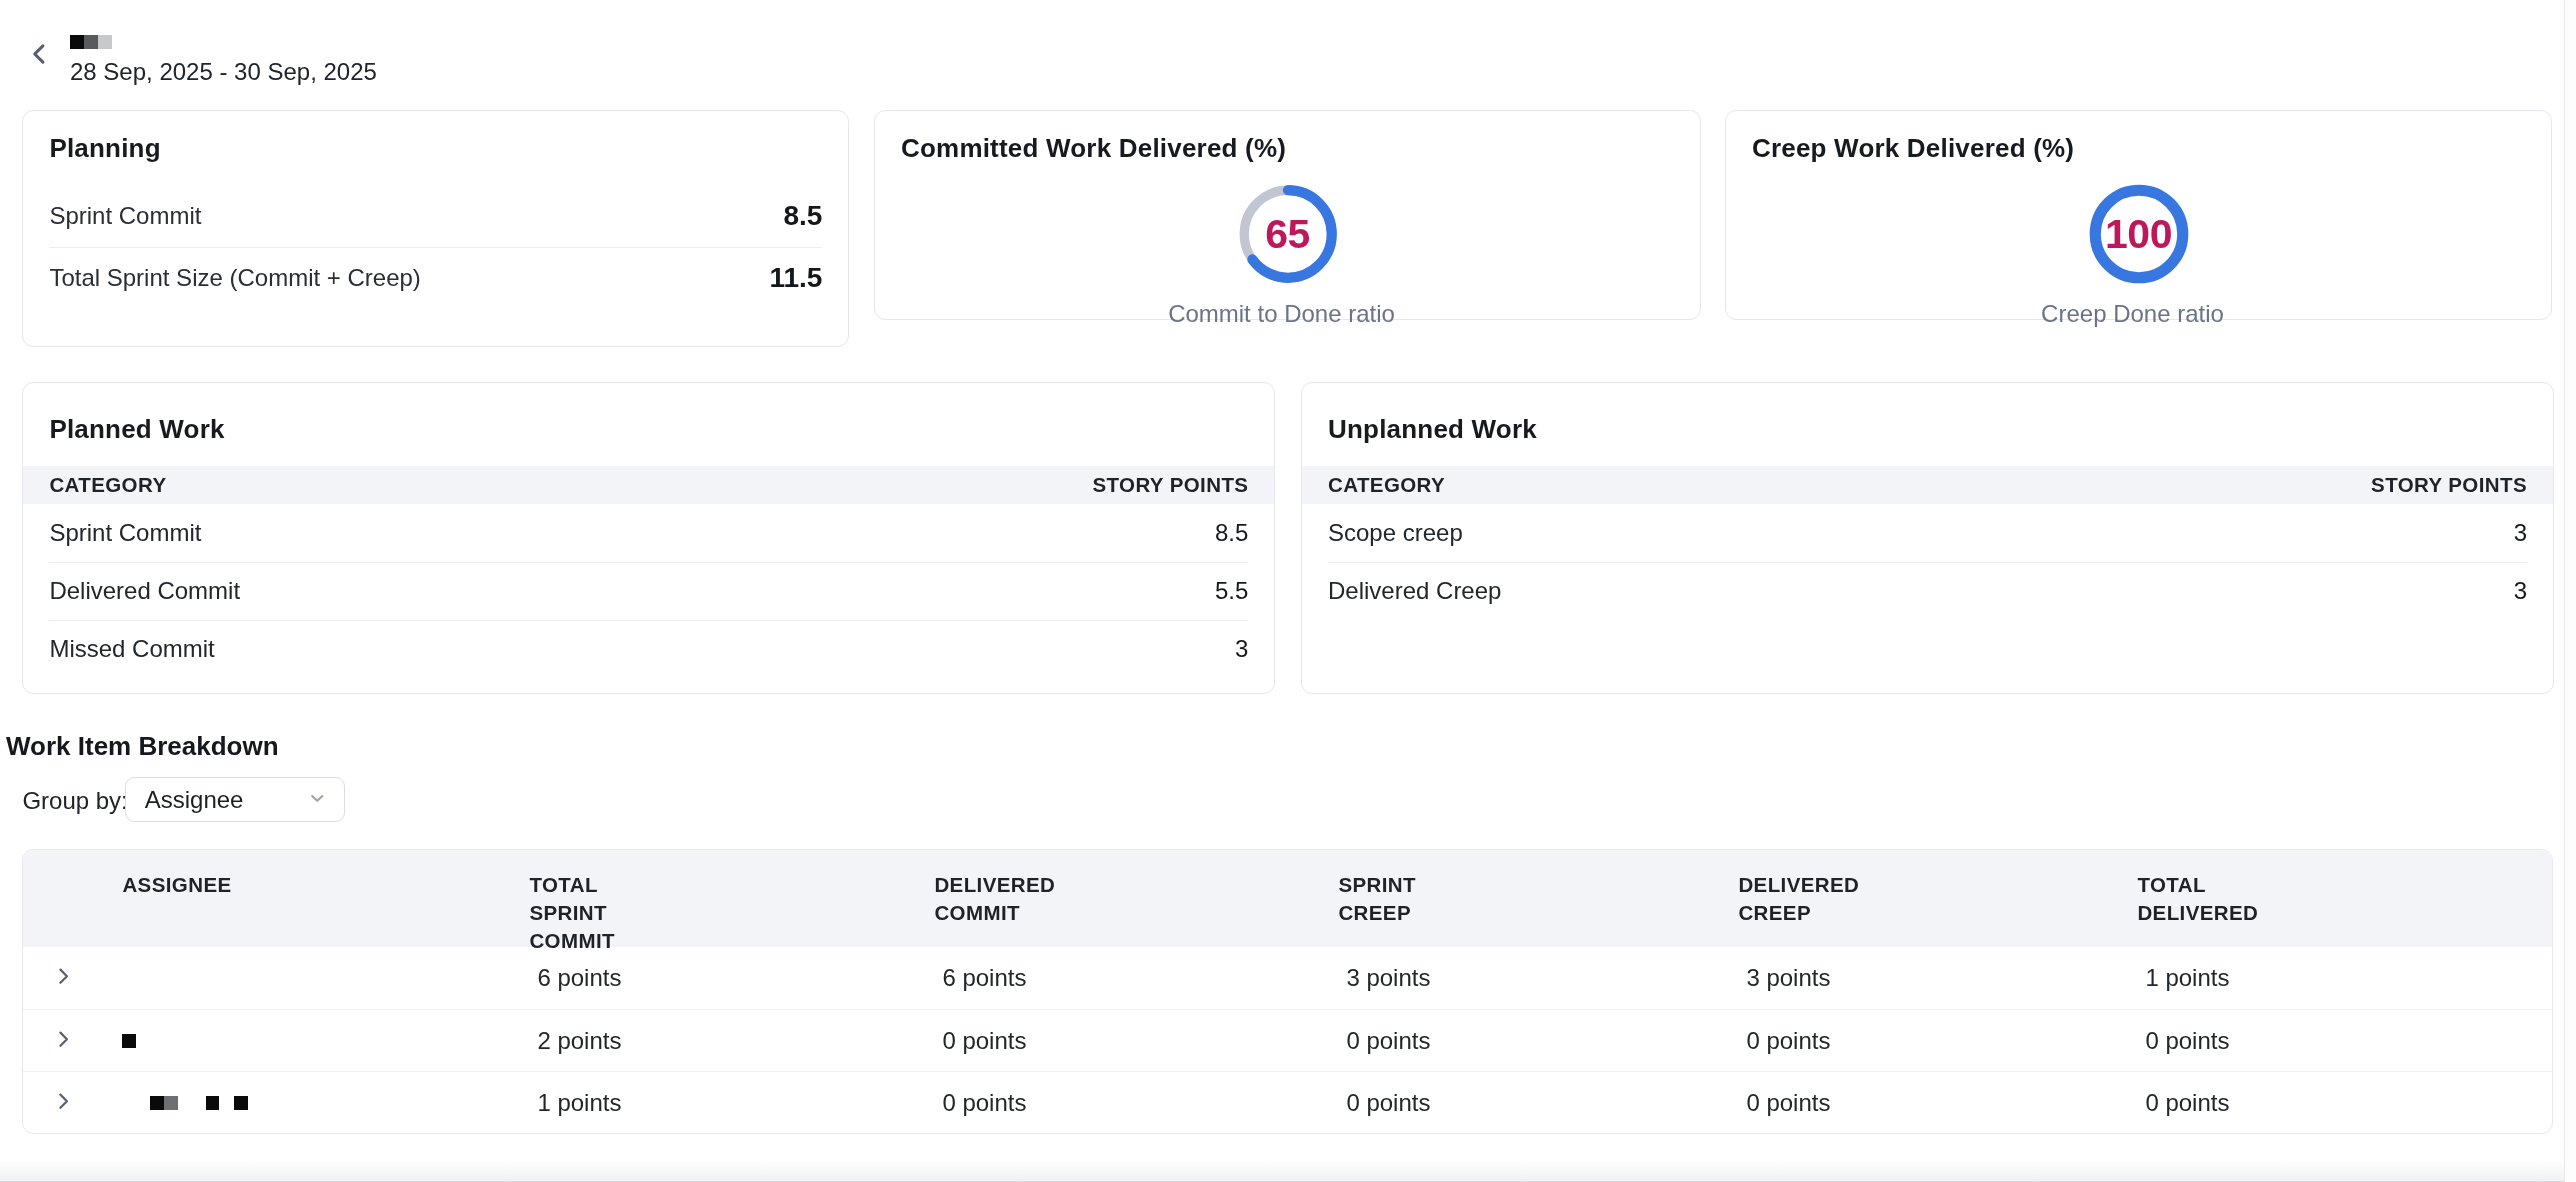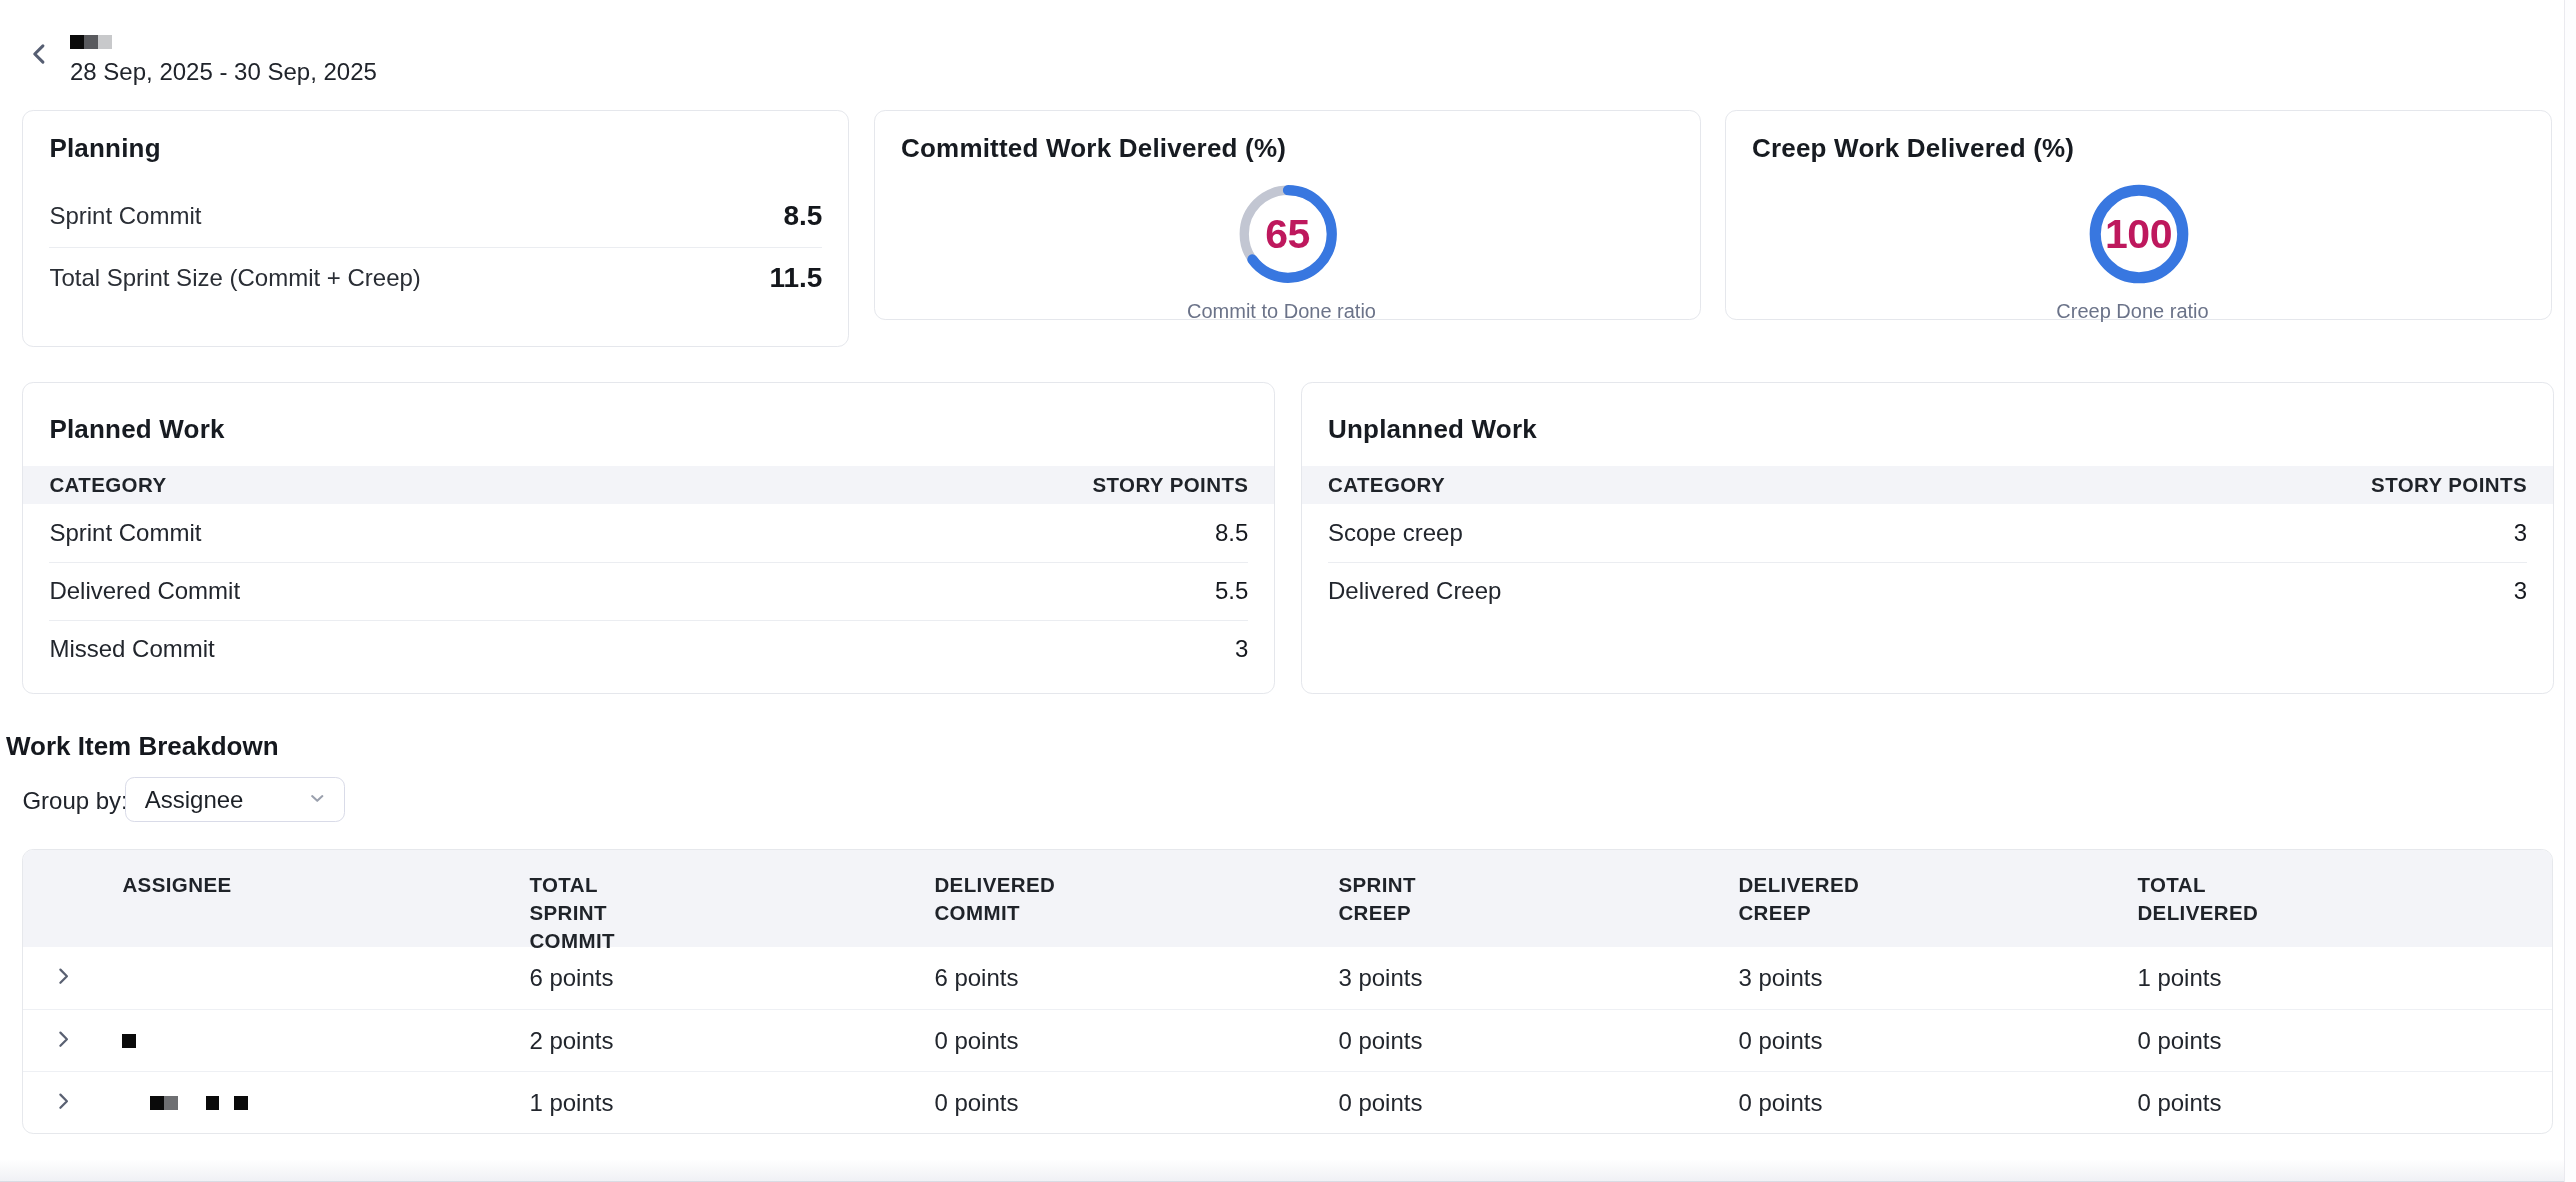--- a/index.html
+++ b/index.html
@@ -30,21 +30,21 @@
   
   .gauge-card { width:827px; height:210px; top:110px; padding:0 26px; }
   .gauge-card.committed { left:874px; }
   .gauge-card.creep { left:1725px; }
   .gauge-card .card-title { margin-top:22.4px; }
   .gauge-wrap { position:absolute; left:50%; top:69px; transform:translateX(-50%); width:108px; height:108px; }
   .gauge-wrap svg { display:block; }
   .gauge-num { position:absolute; inset:0; display:flex; align-items:center; justify-content:center;
     font-size:41px; font-weight:700; color:#be185d; letter-spacing:-0.5px; }
   .gauge-caption { position:absolute; left:0; right:12px; top:189px; text-align:center;
-    font-size:20px; color:#6b7389; }
+    font-size:24px; color:#6b7389; }
 
   
   .cat-card { top:382px; width:1253px; height:312px; }
   .cat-card.planned { left:22.4px; }
   .cat-card.unplanned { left:1301px; }
   .cat-card .card-title { margin:31px 26px 0 26px; }
   .cat-head { margin-top:20.5px; height:38px; background:#f3f4f8; display:flex; align-items:center;
     justify-content:space-between; padding:0 26px; }
   .cat-head span { font-size:20.5px; font-weight:700; color:#1f2329; letter-spacing:0.4px; }
   .cat-rows { padding:0 26px; }
@@ -63,21 +63,21 @@
 
   .bd-card { position:absolute; left:22.4px; top:849px; width:2531px; height:285px; background:#fff;
     border:1.9px solid #e6e8ec; border-radius:11.2px; overflow:hidden; }
   .bd-grid { display:grid; grid-template-columns:506px 405px 404px 400px 399px auto; }
   .bd-head { background:#f3f4f8; height:97px; }
   .bd-head .hcell { padding-top:20.5px; font-size:20.5px; font-weight:700; color:#1f2329;
     letter-spacing:0.4px; line-height:28px; white-space:pre-line; }
   .bd-head .hcell.first { padding-left:99px; }
   .bd-row { height:62px; align-items:center; position:relative; }
   .bd-row + .bd-row { border-top:1.9px solid #eef0f4; }
-  .bd-row .cell { font-size:24px; color:#22262d; }
+  .bd-row .cell { font-size:24px; color:#22262d;margin-left:8px; }
   .row-chevron { position:absolute; left:28px; top:50%; transform:translateY(-50%); width:24px; height:24px;
     display:flex; align-items:center; justify-content:center; cursor:pointer; background:none; border:none; }
   .assignee-redacted { position:absolute; left:99px; top:50%; transform:translateY(-50%);
     height:14px; display:flex; align-items:center; }
 
   
   .bottom-strip { position:absolute; left:0; bottom:0; width:100%; height:24px;
     background:linear-gradient(to bottom,#ffffff,#f0f1f5); border-bottom:2.8px solid #d9dce4; }
   .scroll-track { position:absolute; top:0; left:2564px; width:12px; height:100%;
     background:#fdfdfe; border-left:0.9px solid #eaeaef; }

